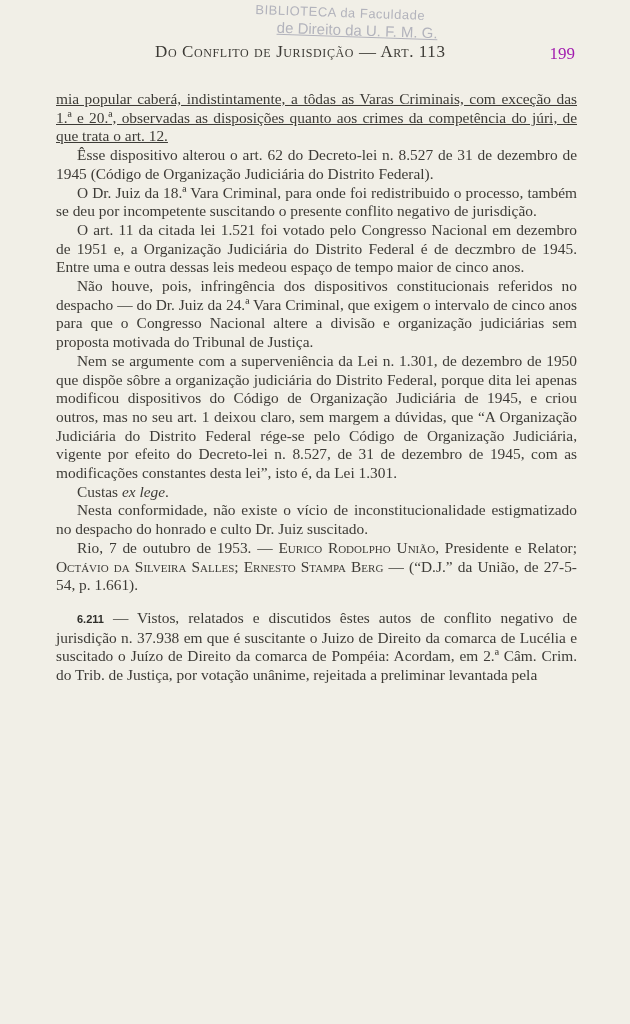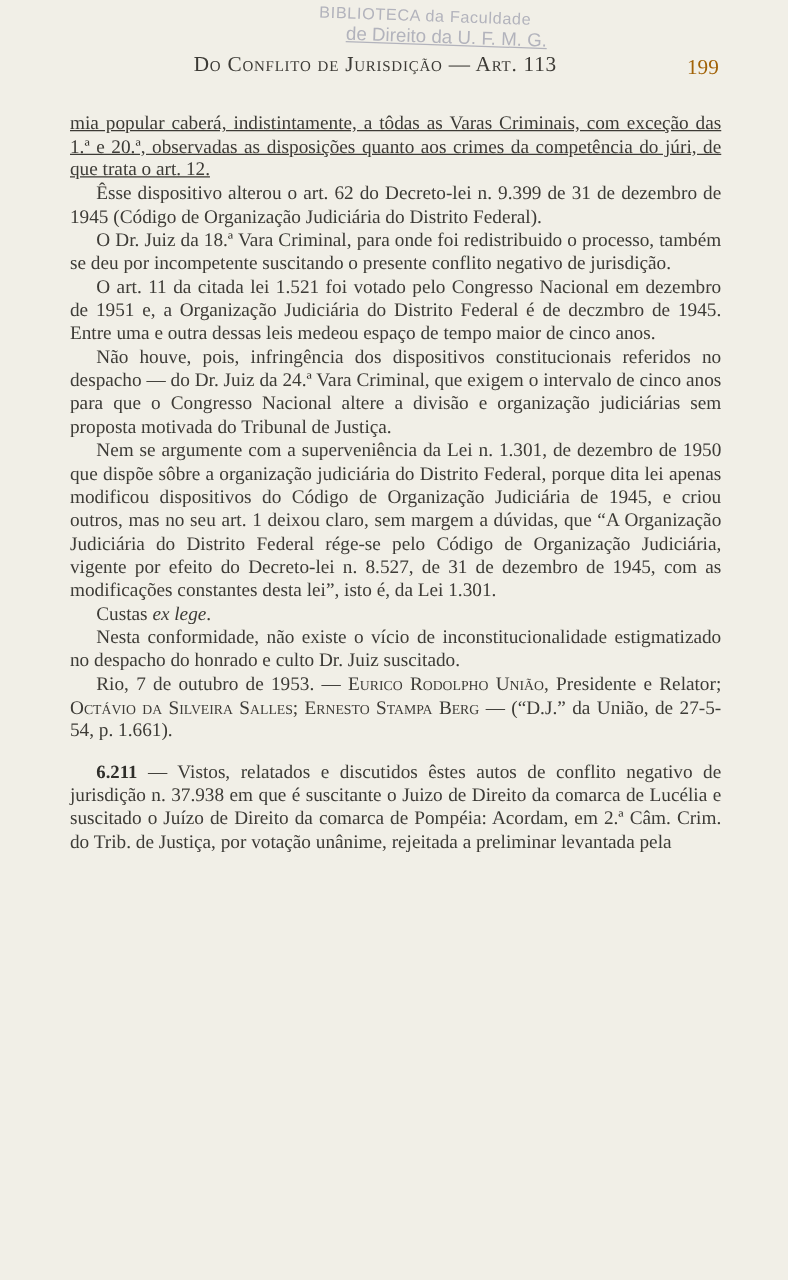--- a/index.html
+++ b/index.html
@@ -18,51 +18,51 @@
   }
   .stamp .l1 { font-size: 13px; letter-spacing: 0.5px; display: block; }
   .stamp .l2 { font-size: 15px; display: block; margin-left: 22px; margin-top: 1px; text-decoration: underline; }
   .running-head {
     position: absolute; top: 42px; left: 155px; width: 420px;
     font-family: "Liberation Serif", serif; font-size: 17px;
     font-variant: small-caps; letter-spacing: 0.6px; color: #3c3a35;
   }
   .page-number {
     position: absolute; top: 44px; right: 55px;
-    font-family: "Liberation Serif", serif; font-size: 17px; color: #a16207;
+    font-family: "Liberation Serif", serif; font-size: 17px; color: #a21caf;
   }
   .body-text {
     position: absolute; top: 90px; left: 56px; width: 521px;
     font-family: "Liberation Serif", serif;
     font-size: 15.4px; line-height: 18.7px; text-align: justify;
     color: #3d3b36;
   }
   .body-text p { margin: 0; text-indent: 21px; }
   .body-text p.cont { text-indent: 0; text-decoration: underline; }
   .body-text p.gap { margin-top: 14px; }
   .sc { font-variant: small-caps; }
-  .case-no { font-family: Liberation Serif, serif; font-weight: bold; font-size: 15px; color: #2f2e2a; }
+  .case-no { font-family: Liberation Sans, sans-serif; font-weight: bold; font-size: 11px; color: #2f2e2a; }
   em { font-style: italic; }
 </style>
 </head>
 <body>
 
 <div class="page">
 
   <div class="stamp">
     <span class="l1">BIBLIOTECA da Faculdade</span>
     <span class="l2">de Direito da U. F. M. G.</span>
   </div>
 
   <div class="running-head">Do Conflito de Jurisdição — Art. 113</div>
   <div class="page-number">199</div>
 
   <div class="body-text">
     <p class="cont">mia popular caberá, indistintamente, a tôdas as Varas Criminais, com exceção das 1.ª e 20.ª, observadas as disposições quanto aos crimes da competência do júri, de que trata o art. 12.</p>
-    <p>Êsse dispositivo alterou o art. 62 do Decreto-lei n. 9.399 de 31 de dezembro de 1945 (Código de Organização Judiciária do Distrito Federal).</p>
+    <p>Êsse dispositivo alterou o art. 62 do Decreto-lei n. 8.527 de 31 de dezembro de 1945 (Código de Organização Judiciária do Distrito Federal).</p>
     <p>O Dr. Juiz da 18.ª Vara Criminal, para onde foi redistribuido o processo, também se deu por incompetente suscitando o presente conflito negativo de jurisdição.</p>
     <p>O art. 11 da citada lei 1.521 foi votado pelo Congresso Nacional em dezembro de 1951 e, a Organização Judiciária do Distrito Federal é de deczmbro de 1945. Entre uma e outra dessas leis medeou espaço de tempo maior de cinco anos.</p>
     <p>Não houve, pois, infringência dos dispositivos constitucionais referidos no despacho — do Dr. Juiz da 24.ª Vara Criminal, que exigem o intervalo de cinco anos para que o Congresso Nacional altere a divisão e organização judiciárias sem proposta motivada do Tribunal de Justiça.</p>
     <p>Nem se argumente com a superveniência da Lei n. 1.301, de dezembro de 1950 que dispõe sôbre a organização judiciária do Distrito Federal, porque dita lei apenas modificou dispositivos do Código de Organização Judiciária de 1945, e criou outros, mas no seu art. 1 deixou claro, sem margem a dúvidas, que “A Organização Judiciária do Distrito Federal rége-se pelo Código de Organização Judiciária, vigente por efeito do Decreto-lei n. 8.527, de 31 de dezembro de 1945, com as modificações constantes desta lei”, isto é, da Lei 1.301.</p>
     <p><span>Custas </span><em>ex lege</em><span>.</span></p>
 
     <p>Nesta conformidade, não existe o vício de inconstitucionalidade estigmatizado no despacho do honrado e culto Dr. Juiz suscitado.</p>
 
     <p><span>Rio, 7 de outubro de 1953. — </span><span class="sc">Eurico Rodolpho União</span><span>, Presidente e Relator; </span><span class="sc">Octávio da Silveira Salles</span><span>; </span><span class="sc">Ernesto Stampa Berg</span><span> — (“D.J.” da União, de 27-5-54, p. 1.661).</span></p>
 

